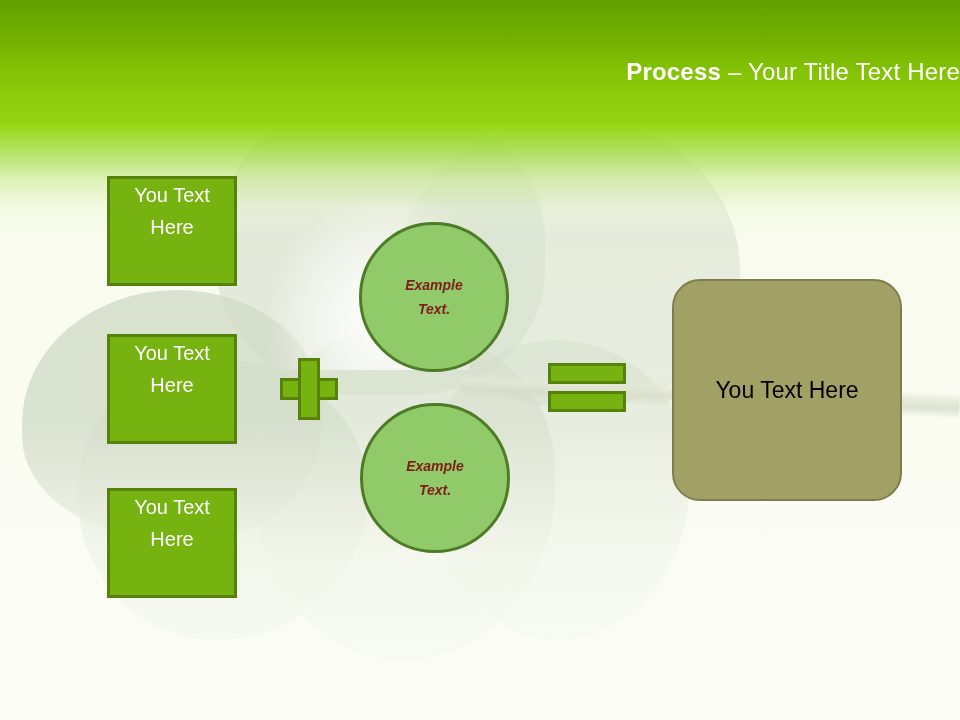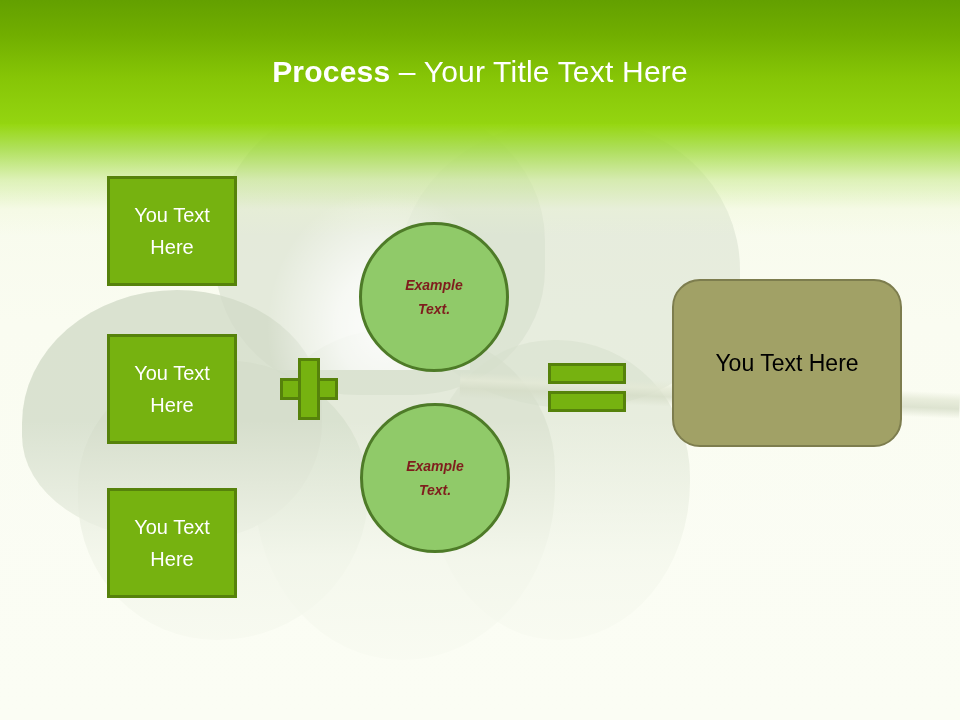--- a/index.html
+++ b/index.html
@@ -133,43 +133,42 @@
        #96d711 0%,
        rgba(160,219,60,0.82) 22%,
        rgba(200,234,140,0.55) 50%,
        rgba(235,247,205,0.25) 76%,
        rgba(251,253,244,0) 100%);
   }
   .slide-title {
     position: absolute;
     left: 0; top: 50px;
     width: 960px;
-    text-align: center;
+    text-align: right;
     color: #ffffff;
-    font-size: 30px;
+    font-size: 24px;
     line-height: 44px;
     letter-spacing: 0.2px;
     white-space: nowrap;
   }
   .slide-title .t-bold { font-weight: bold; }
   .slide-title .t-rest { font-weight: normal; }
 
   
   .input-box {
     position: absolute;
     width: 130px;
     height: 110px;
     background: #76b210;
     border: 3px solid #56820b;
     box-sizing: border-box;
     color: #ffffff;
     font-size: 20px;
     line-height: 32px;
     display: flex;
-    align-items: center;
     justify-content: center;
     text-align: center;
   }
   .input-box .box-text { display: block; }
   #input-box-1 { left: 107px; top: 176px; }
   #input-box-2 { left: 107px; top: 334px; }
   #input-box-3 { left: 107px; top: 488px; }
 
   
   .plus-op {
@@ -234,21 +233,21 @@
     border: 3px solid #56820b;
     box-sizing: border-box;
   }
   .equals-op .eq-bar-top { top: 0; }
   .equals-op .eq-bar-bottom { top: 28px; }
 
   
   #result-box {
     position: absolute;
     left: 672px; top: 279px;
-    width: 230px; height: 168px;
+    width: 230px; height: 222px;
     background: #a1a166;
     border: 2px solid #7d7d4e;
     border-radius: 28px;
     box-sizing: border-box;
     color: #000000;
     font-size: 23px;
     display: flex;
     align-items: center;
     justify-content: center;
     text-align: center;

